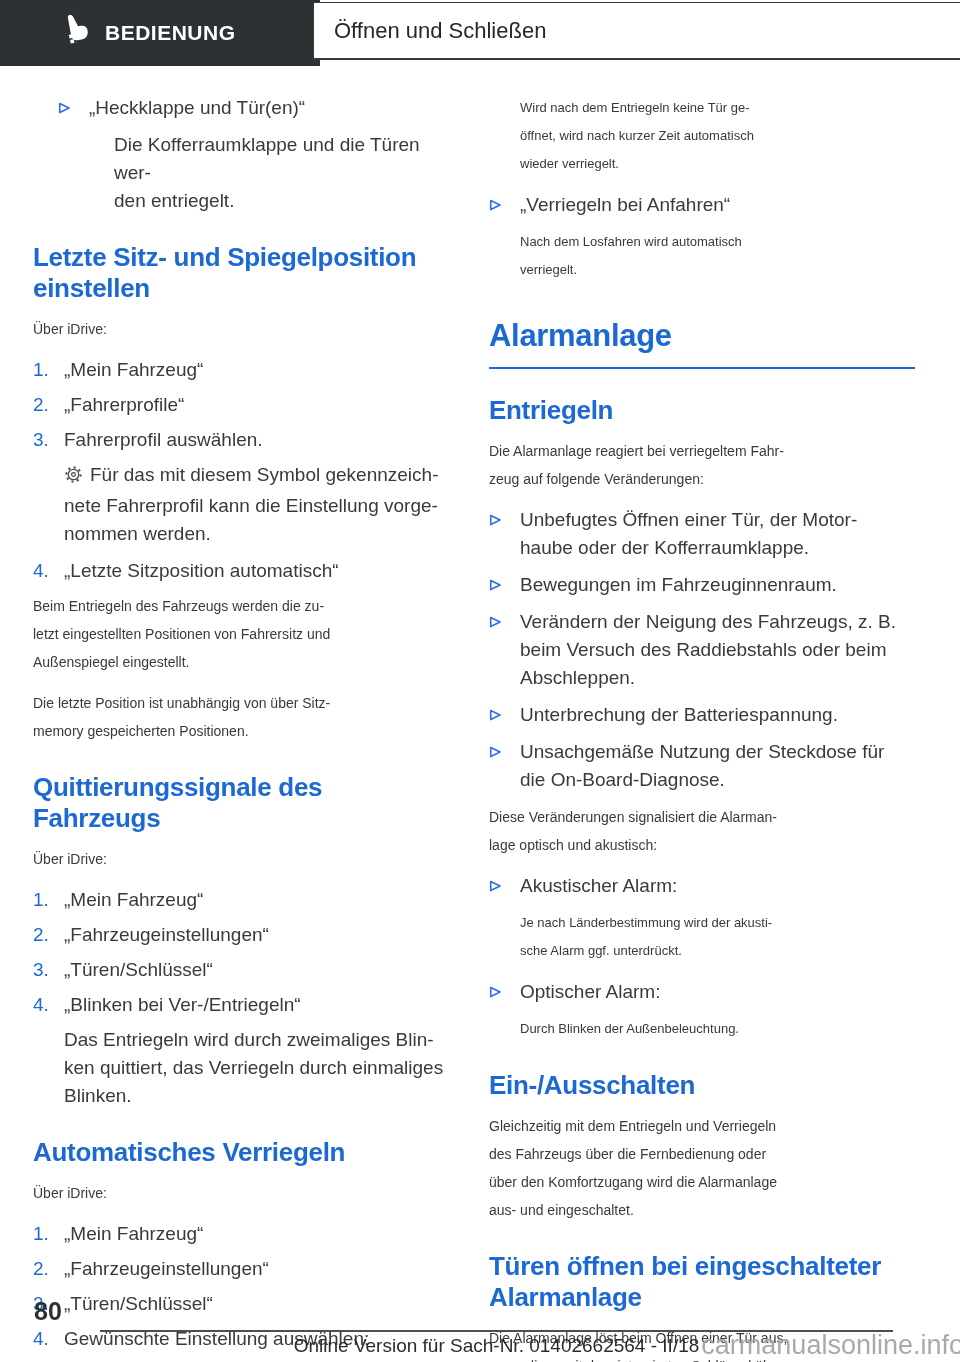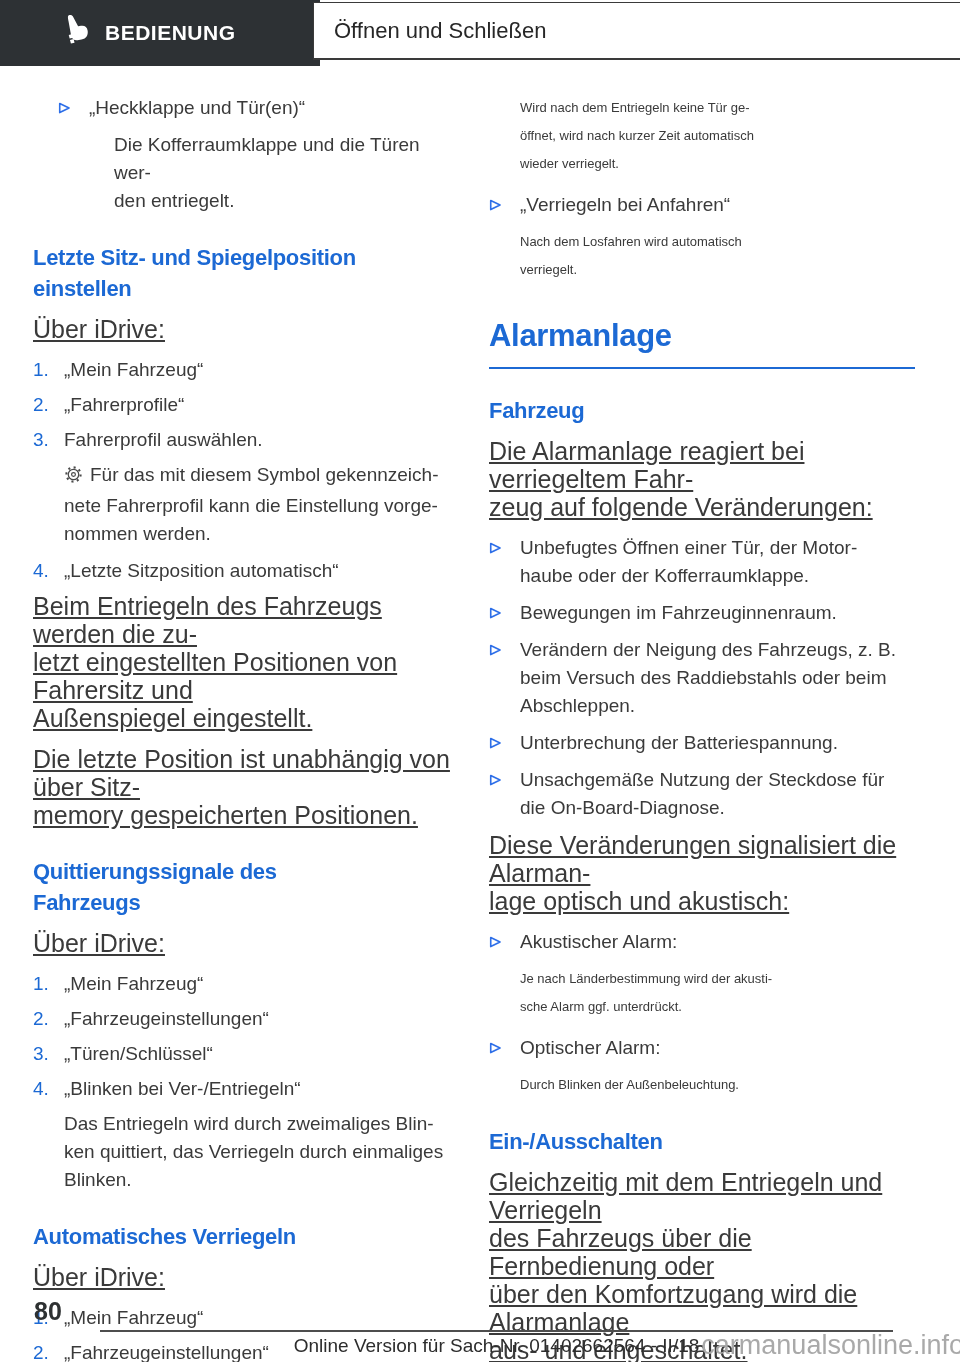--- a/index.html
+++ b/index.html
@@ -19,23 +19,23 @@
     position:absolute; left:313px; top:2px; width:697px; height:58px;
     background:#ffffff; border:1px solid #3a3a3a; border-bottom-width:2px;
     display:flex; align-items:center; box-sizing:border-box;
   }
   .section-label { font-size:22px; color:#272727; margin-left:20px; }
 
   
   .columns { position:absolute; left:33px; top:94px; display:flex; gap:30px; }
   .col { width:426px; }
   .pre { white-space:pre-line; }
-  .body { font-size:25px; line-height:28px; margin:0 0 13px 0;text-decoration:underline; }
+  .body { font-size:14px; line-height:28px; margin:0 0 13px 0; }
   h2 {
-    font-size:22px; line-height:31px; color:#1c69d4; font-weight:bold;
+    font-size:26px; line-height:31px; color:#1c69d4; font-weight:bold;
     margin:27px 0 11px 0; letter-spacing:-0.3px;
   }
   h1 {
     font-size:31px; line-height:36px; color:#1c69d4; font-weight:bold;
     margin:34px 0 26px 0; padding-bottom:13px; border-bottom:2px solid #1c69d4;
     letter-spacing:-0.3px;
   }
 
   
   .bullet { display:flex; margin:0 0 9px 0; }
@@ -199,21 +199,21 @@
               <path d="M1.6 1.8 L10.2 6 L1.6 10.2 Z" fill="none" stroke="#2e6fe8" stroke-width="1.5" stroke-linejoin="round"></path>
             </svg>
         </span>
         <span class="btext">„Verriegeln bei Anfahren“</span>
       </div>
       <div class="bbody pre">Nach dem Losfahren wird automatisch
 verriegelt.</div>
 
       <h1>Alarmanlage</h1>
 
-      <h2 style="margin-top:0;">Fahrzeug</h2>
+      <h2 style="margin-top:0;">Entriegeln</h2>
       <p class="body pre">Die Alarmanlage reagiert bei verriegeltem Fahr-
 zeug auf folgende Veränderungen:</p>
 
       <div class="bullet">
         <span class="tri">
           <svg width="13" height="14" viewBox="0 0 12 12">
               <path d="M1.6 1.8 L10.2 6 L1.6 10.2 Z" fill="none" stroke="#2e6fe8" stroke-width="1.5" stroke-linejoin="round"></path>
             </svg>
         </span>
         <span class="btext pre">Unbefugtes Öffnen einer Tür, der Motor-

